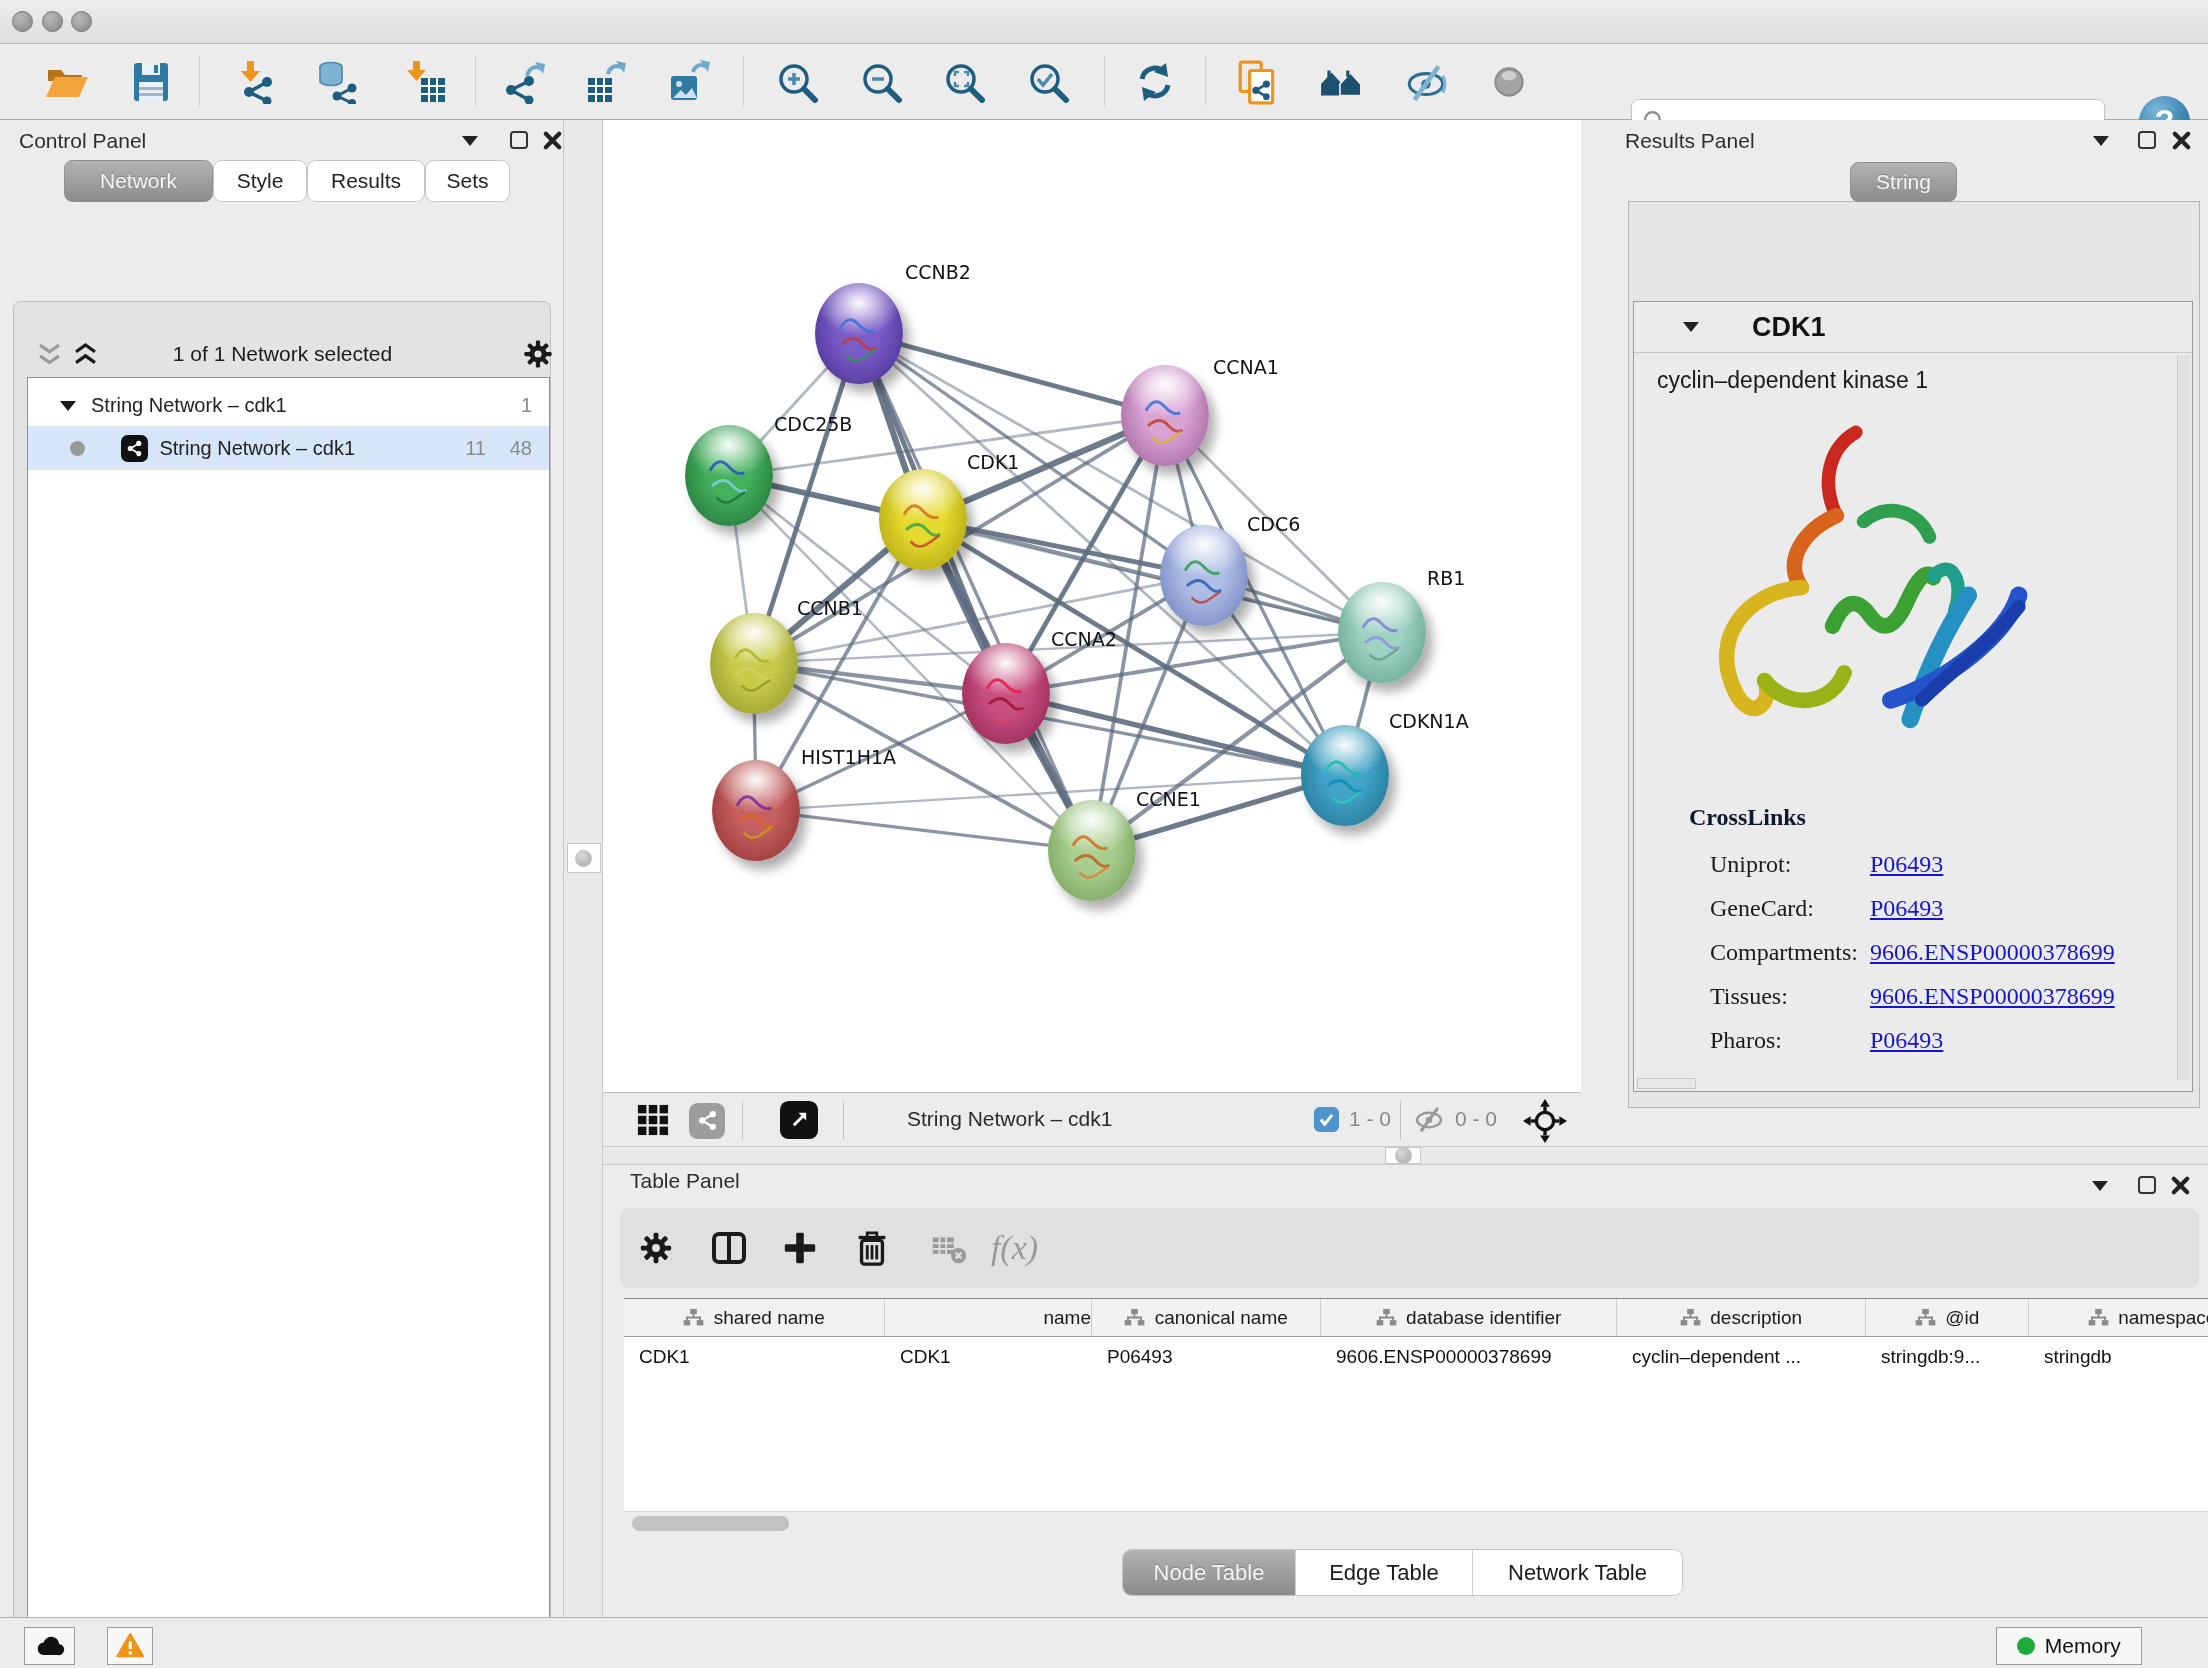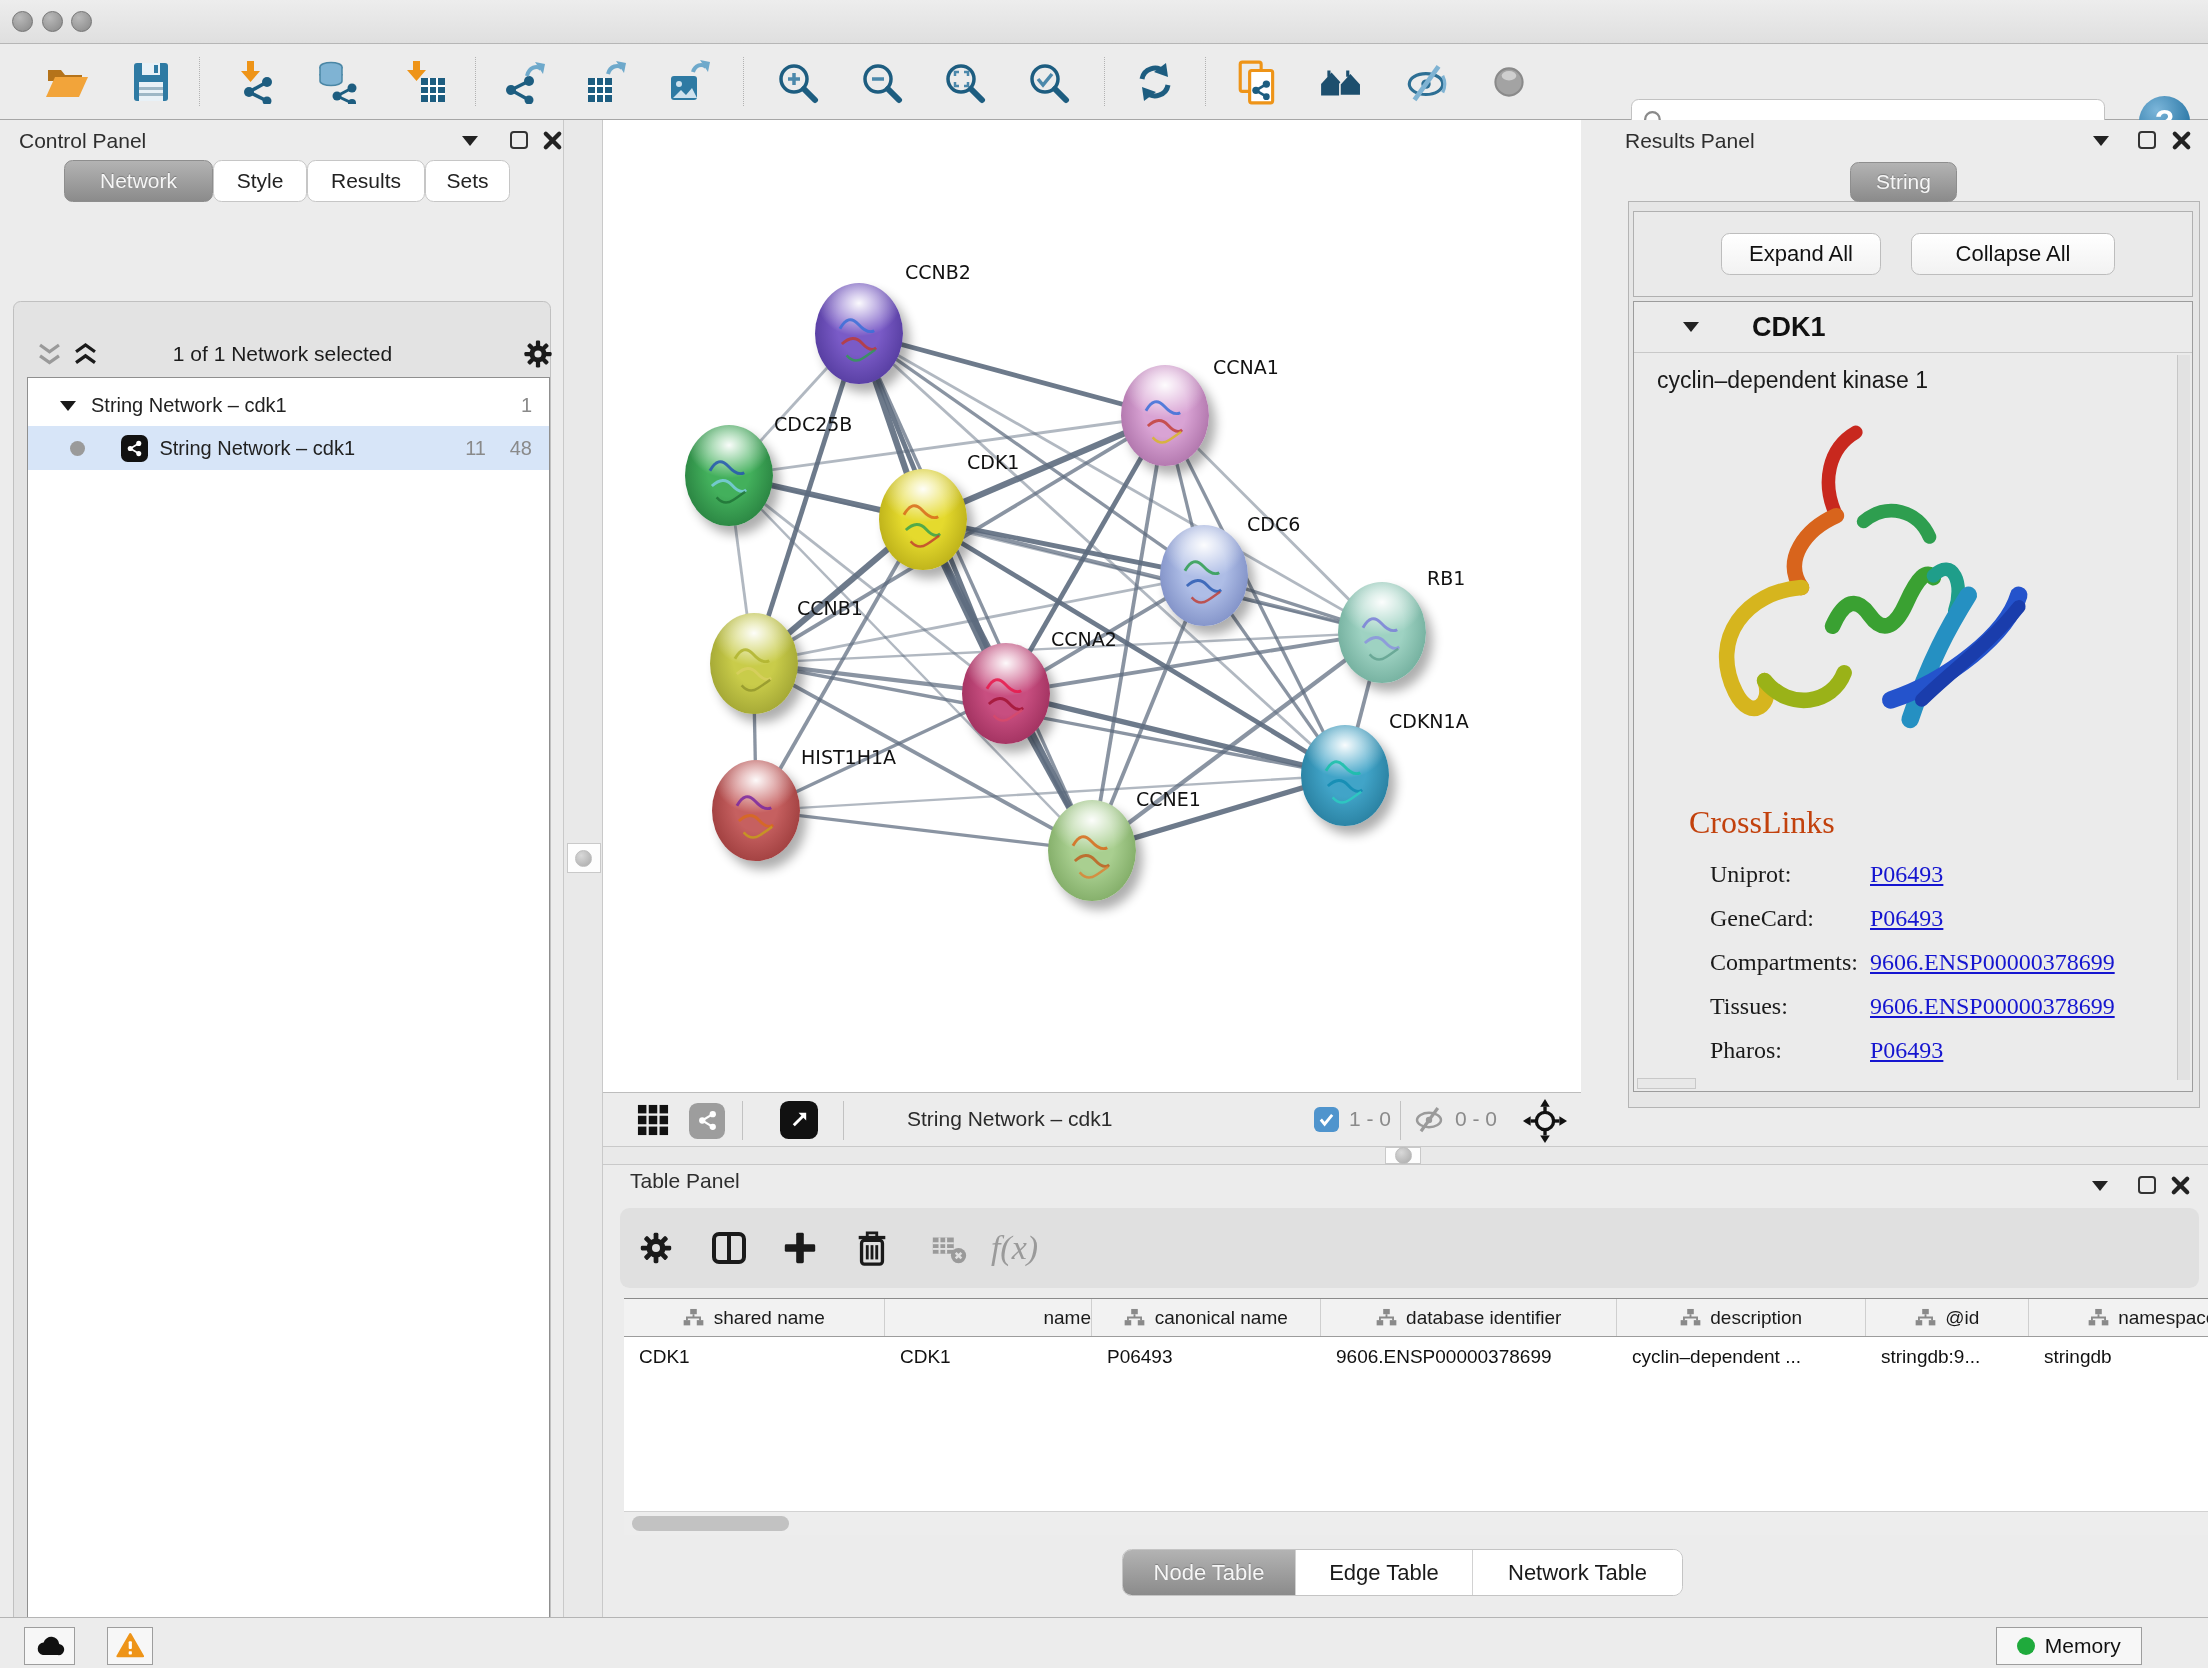--- a/index.html
+++ b/index.html
@@ -80,21 +80,21 @@
   .rp-inner { position:absolute; left:47px; top:81px; width:572px; height:907px; background:#e6e6e6; border:1px solid #b4b4b4; }
   .rp-expandbox { position:absolute; left:52px; top:91px; width:560px; height:86px; background:#eaeaea; border:1px solid #b0b0b0; }
   .btn { position:absolute; height:42px; background:linear-gradient(#ffffff,#f2f2f2); border:1px solid #bdbdbd;
     border-radius:8.6px; font-size:22px; display:flex; align-items:center; justify-content:center; color:#111; }
   .card { position:absolute; left:52px; top:181px; width:560px; height:791px; background:#ebebeb; border:1px solid #9c9c9c; }
   .card-hdr { position:absolute; left:0; top:0; width:100%; height:51px; border-bottom:1px solid #c8c8c8;
     display:flex; align-items:center; }
   .card-gene { font-size:27px; font-weight:bold; color:#111; }
   .card-desc { position:absolute; left:23px; top:65px; font-size:23px; color:#1a1a1a; }
   .xlinks { position:absolute; left:55px; top:502px; font-family:"Liberation Serif","DejaVu Serif",serif; }
-  .xtitle { font-size:32px; font-weight:normal; color:#c2410c; margin-bottom:11.4px; }
+  .xtitle { font-size:24px; font-weight:bold; color:#0f172a; margin-bottom:11.4px; }
   .xrow { height:44px; display:flex; align-items:center; font-size:24px; }
   .xlabel { display:inline-block; width:181px; color:#1a1a1a; padding-left:21px; }
   .xvalue { color:#1515d0; text-decoration:underline; cursor:pointer; }
   .vtrack { position:absolute; right:1.9px; top:53px; width:13.3px; height:725px; background:#e2e2e2; border-left:1px solid #c6c6c6; }
   .htrack-sm { position:absolute; left:2.9px; bottom:1.9px; width:59px; height:11.4px; background:#e8e8e8; border:1px solid #c8c8c8; }
 
   
   .table-panel { position:absolute; left:603px; top:1165px; width:1605px; height:452px; background:#ececec; }
   .tp-toolbar { position:absolute; left:17px; top:43px; width:1579px; height:80px; background:#e0e0e0; border-radius:9.5px; }
   .tp-icon { position:absolute; top:13.3px; width:53px; height:53px; display:flex; align-items:center; justify-content:center; }
@@ -589,24 +589,20 @@
   <span class="hdr-float" style="position:absolute;left:557px;top:10.5px"></span>
   <svg style="position:absolute;left:590px;top:9.5px" width="21" height="21" viewBox="0 0 22 22">
       <path d="M4 4 L18 18 M18 4 L4 18" stroke="#222" stroke-width="4.5" stroke-linecap="round"></path>
     </svg>
 
   <div class="rp-inner"></div>
   <div class="tab sel" style="left:269px;top:42px;width:107px;height:40px">
       <span>String</span>
     </div>
 
-  <div class="rp-expandbox">
-    <div class="btn" style="left:87px;top:21px;width:160px">Expand All</div>
-    <div class="btn" style="left:277px;top:21px;width:204px">Collapse All</div>
-  </div>
 
   <div class="card">
     <div class="card-hdr">
       <span class="hdr-caret" style="margin-left:49px"></span>
       <span class="card-gene" style="margin-left:53px">CDK1</span>
     </div>
     <div class="card-desc">cyclin–dependent kinase 1</div>
 
     <svg style="position:absolute;left:27px;top:107px" width="409" height="388" viewBox="0 0 210 200">
       <path d="M100 12 C86 20 82 38 90 55" fill="none" stroke="#c8281e" stroke-width="7" stroke-linecap="round"></path>

